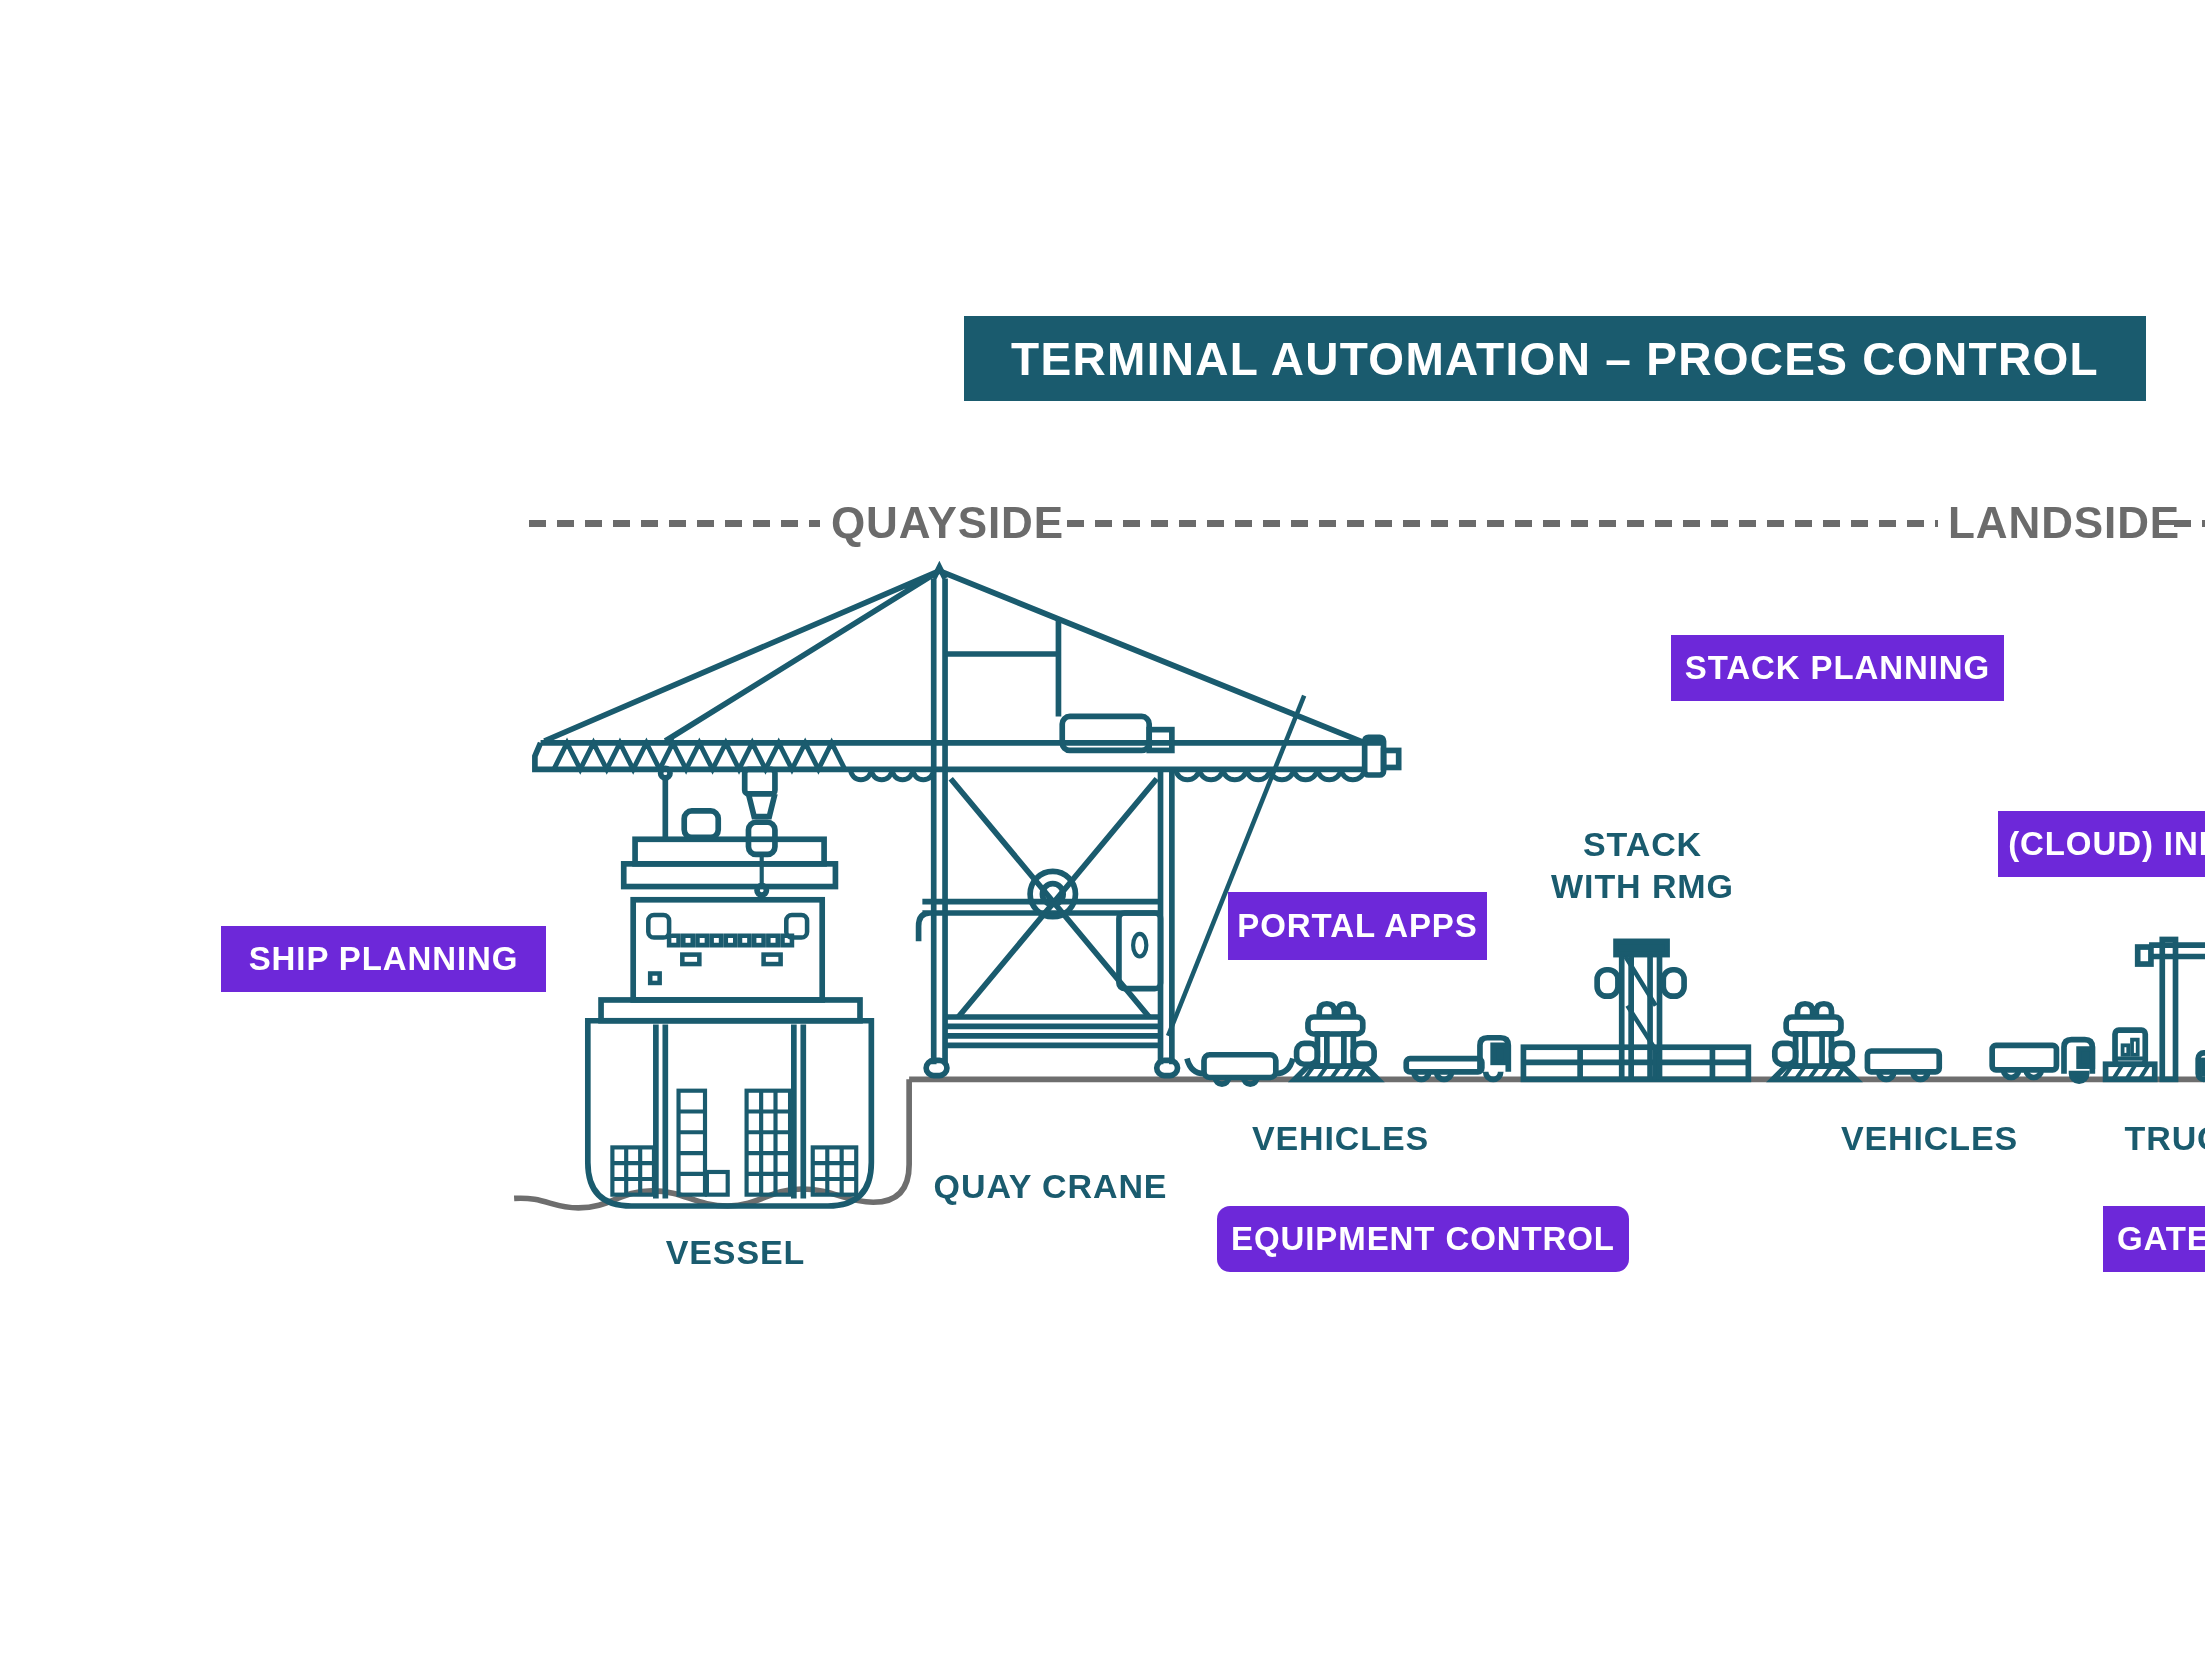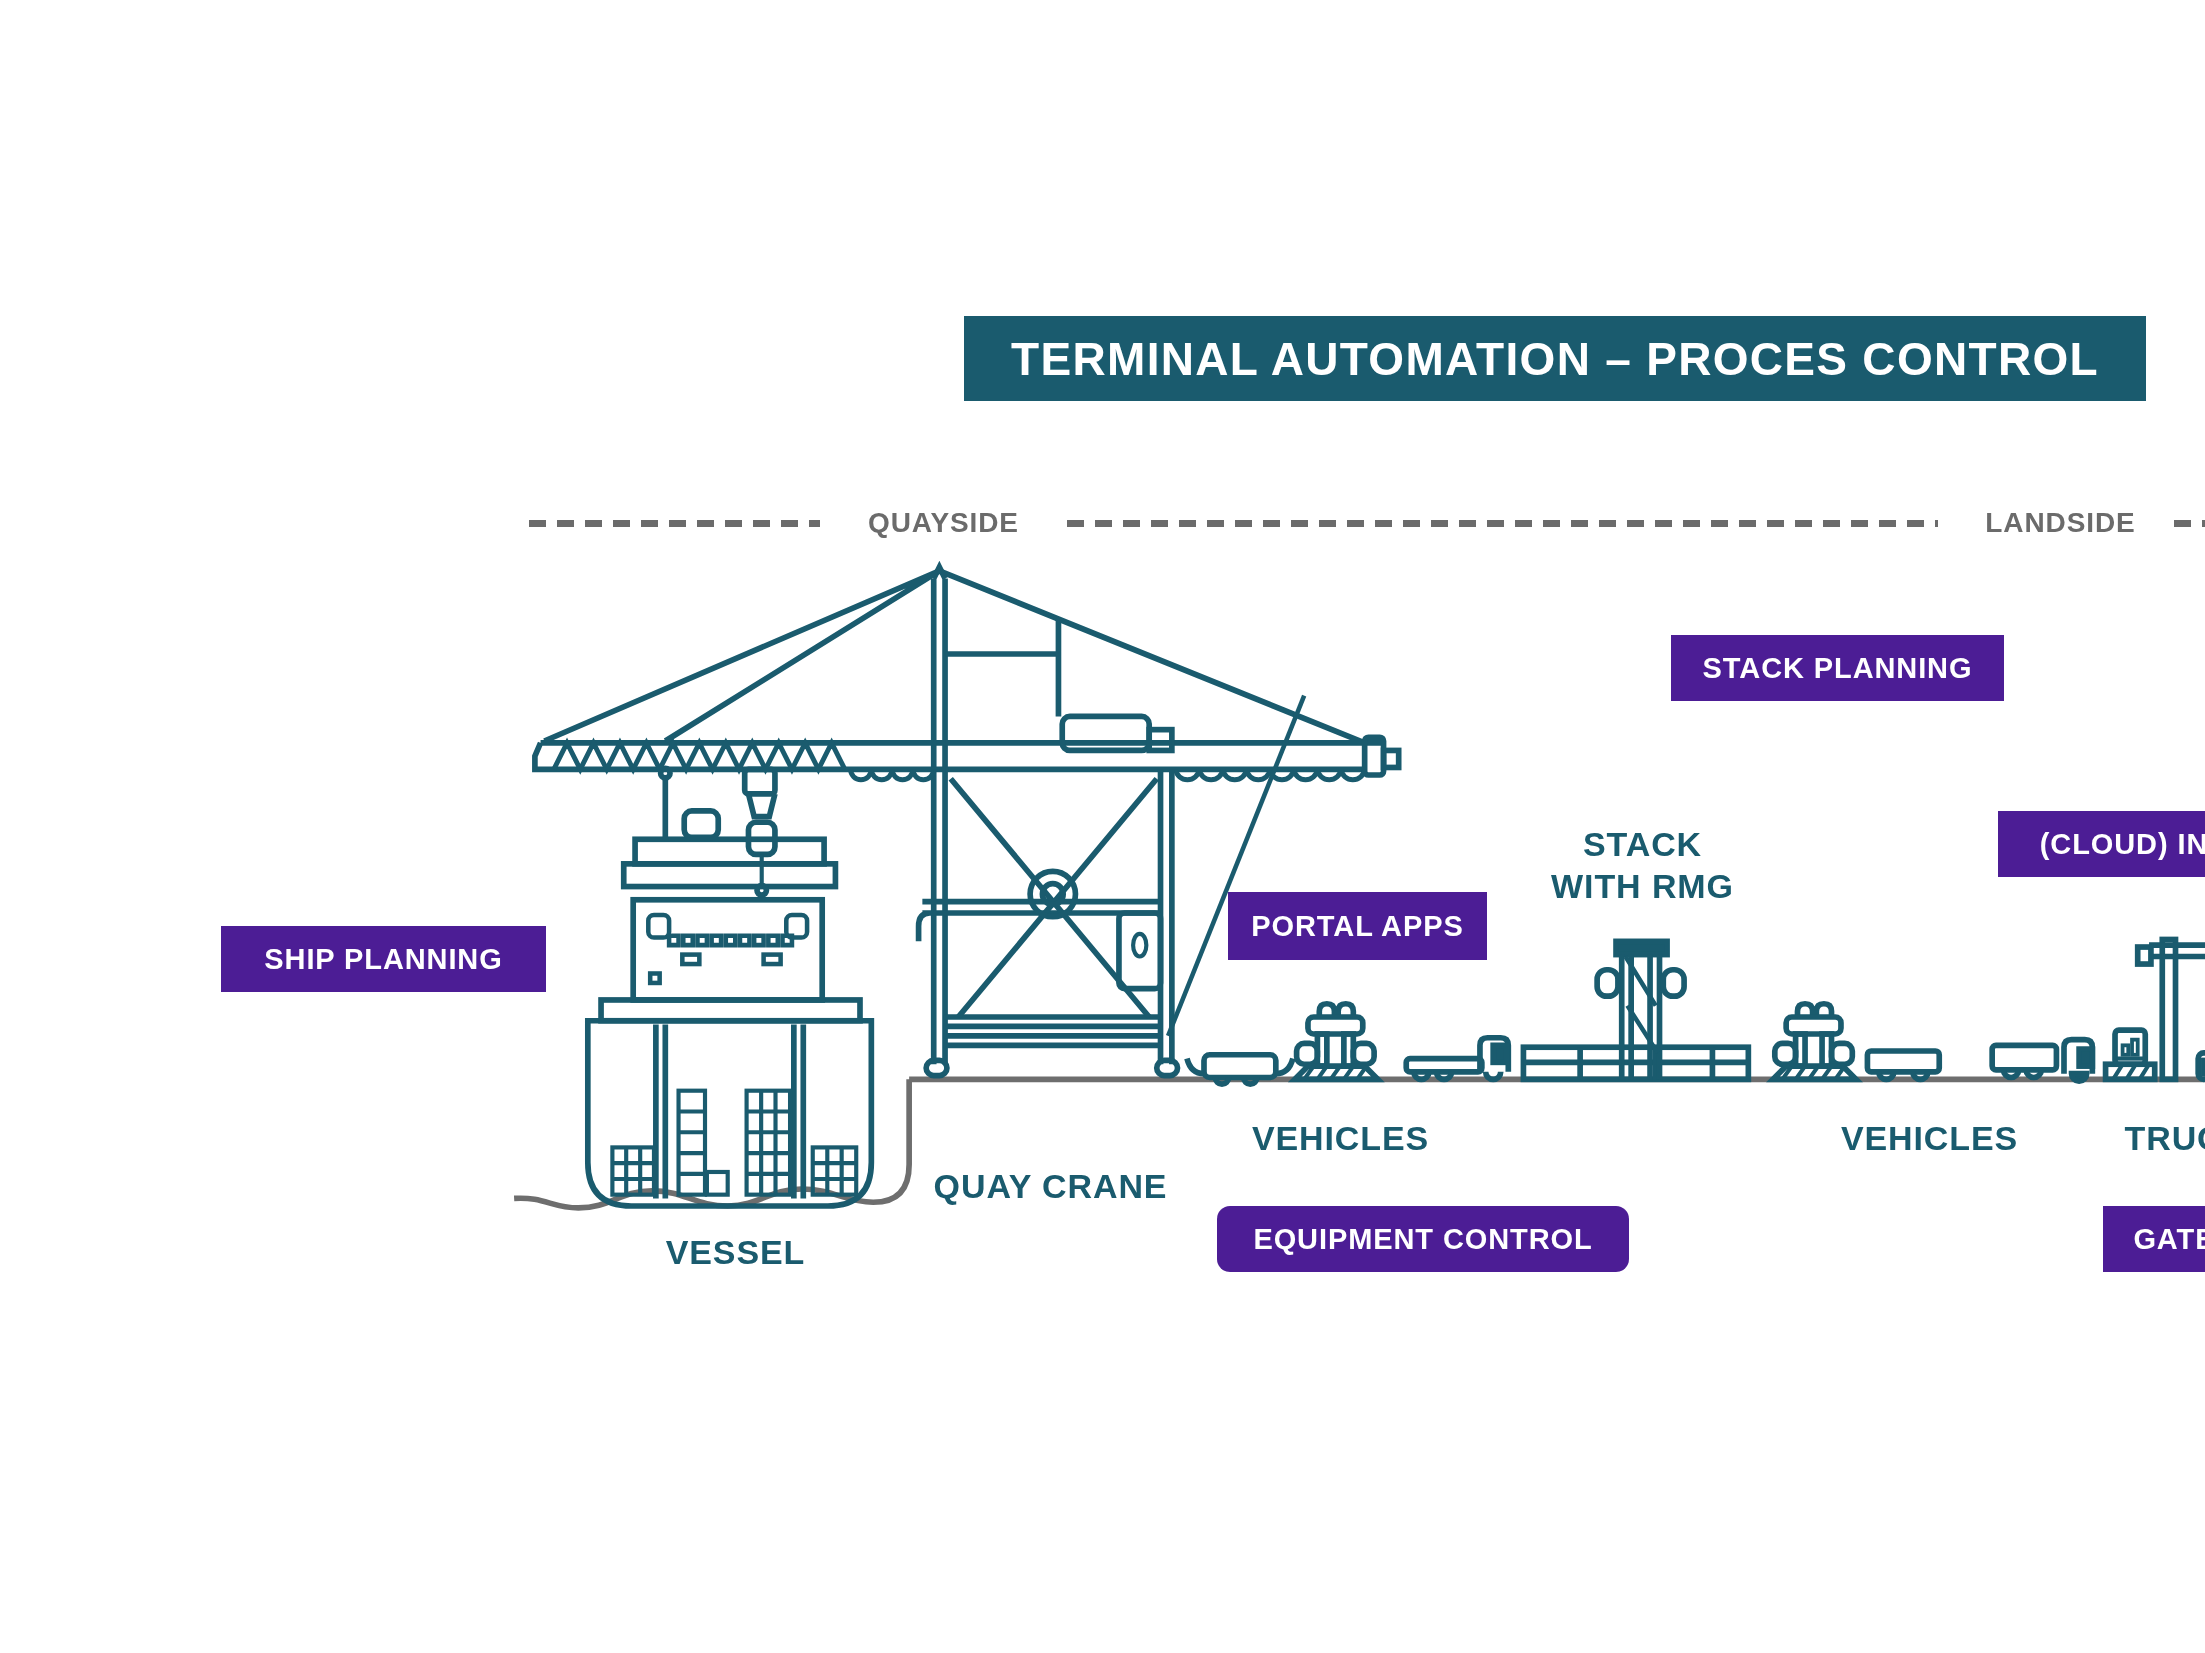--- a/index.html
+++ b/index.html
@@ -5,31 +5,31 @@
   html,body{margin:0;padding:0;background:#ffffff;}
   .canvas{position:relative;width:2941px;height:1654px;background:#ffffff;overflow:hidden;
           font-family:"Liberation Sans", sans-serif;}
   .illustration{position:absolute;left:0;top:0;width:2941px;height:1654px;}
 
   .title-banner{position:absolute;left:964px;top:316px;width:1182px;height:85px;
     background:#1A5B6E;color:#ffffff;font-size:46px;font-weight:700;letter-spacing:1.3px;
     display:flex;align-items:center;justify-content:center;white-space:nowrap;}
 
   .zone-label{position:absolute;top:494px;height:57px;line-height:57px;width:225px;
-    color:#6B6B6B;font-size:28px;font-weight:700;text-align:center;letter-spacing:0.9px;white-space:nowrap;}
+    color:#6B6B6B;font-size:44px;font-weight:700;text-align:center;letter-spacing:0.9px;white-space:nowrap;}
   .zone-quayside{left:831px;}
   .zone-landside{left:1948px;}
   .dash-seg{position:absolute;top:520px;height:7px;
     background:repeating-linear-gradient(90deg,#6B6B6B 0px,#6B6B6B 17px,transparent 17px,transparent 28px);}
   .dash-1{left:529px;width:291px;}
   .dash-2{left:1067px;width:871px;}
   .dash-3{left:2174px;width:209px;}
 
-  .process-label{position:absolute;background:#4c1d95;color:#ffffff;font-weight:700;
-    font-size:29px;letter-spacing:0.9px;display:flex;align-items:center;justify-content:center;
+  .process-label{position:absolute;background:#6d28d9;color:#ffffff;font-weight:700;
+    font-size:33px;letter-spacing:0.9px;display:flex;align-items:center;justify-content:center;
     white-space:nowrap;}
   .pl-ship{left:221px;top:926px;width:325px;height:66px;}
   .pl-mobile{left:1228px;top:892px;width:259px;height:68px;}
   .pl-stack{left:1671px;top:635px;width:333px;height:66px;}
   .pl-cloud{left:1998px;top:811px;width:565px;height:66px;}
   .pl-equipment{left:1217px;top:1206px;width:412px;height:66px;border-radius:13px;}
   .pl-gate{left:2103px;top:1206px;width:312px;height:66px;}
 
   .caption{position:absolute;color:#1A5B6E;font-weight:700;font-size:34px;letter-spacing:0.9px;
     text-align:center;white-space:nowrap;width:309px;}

